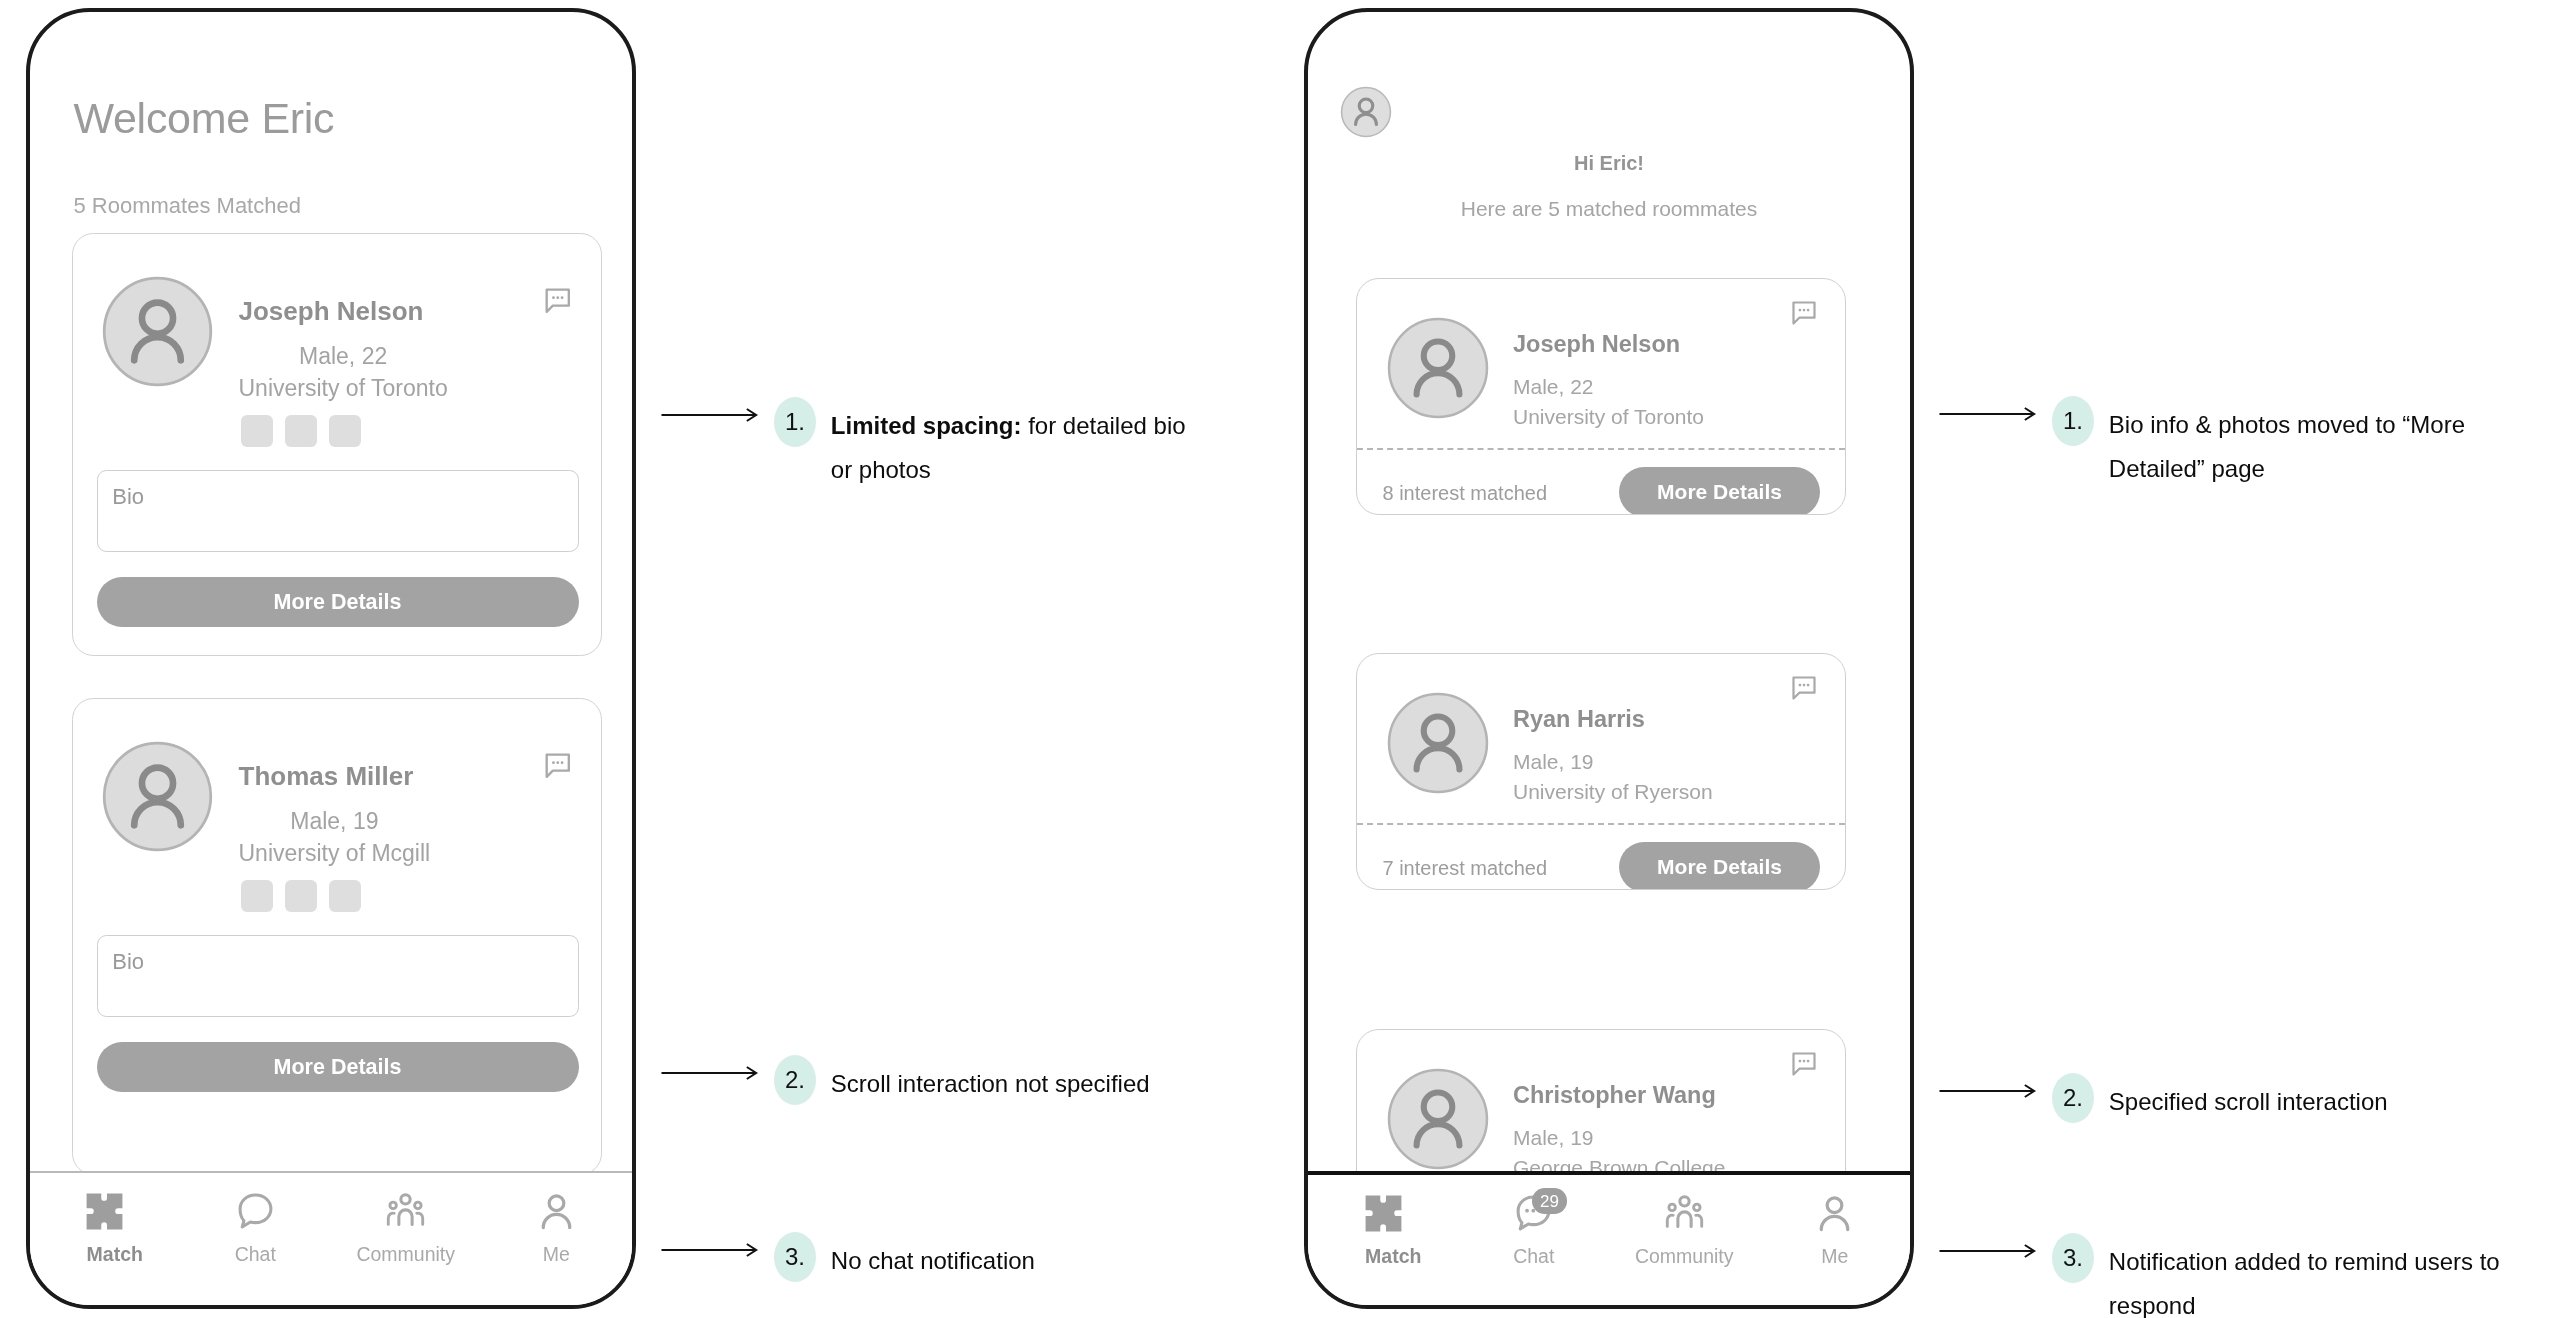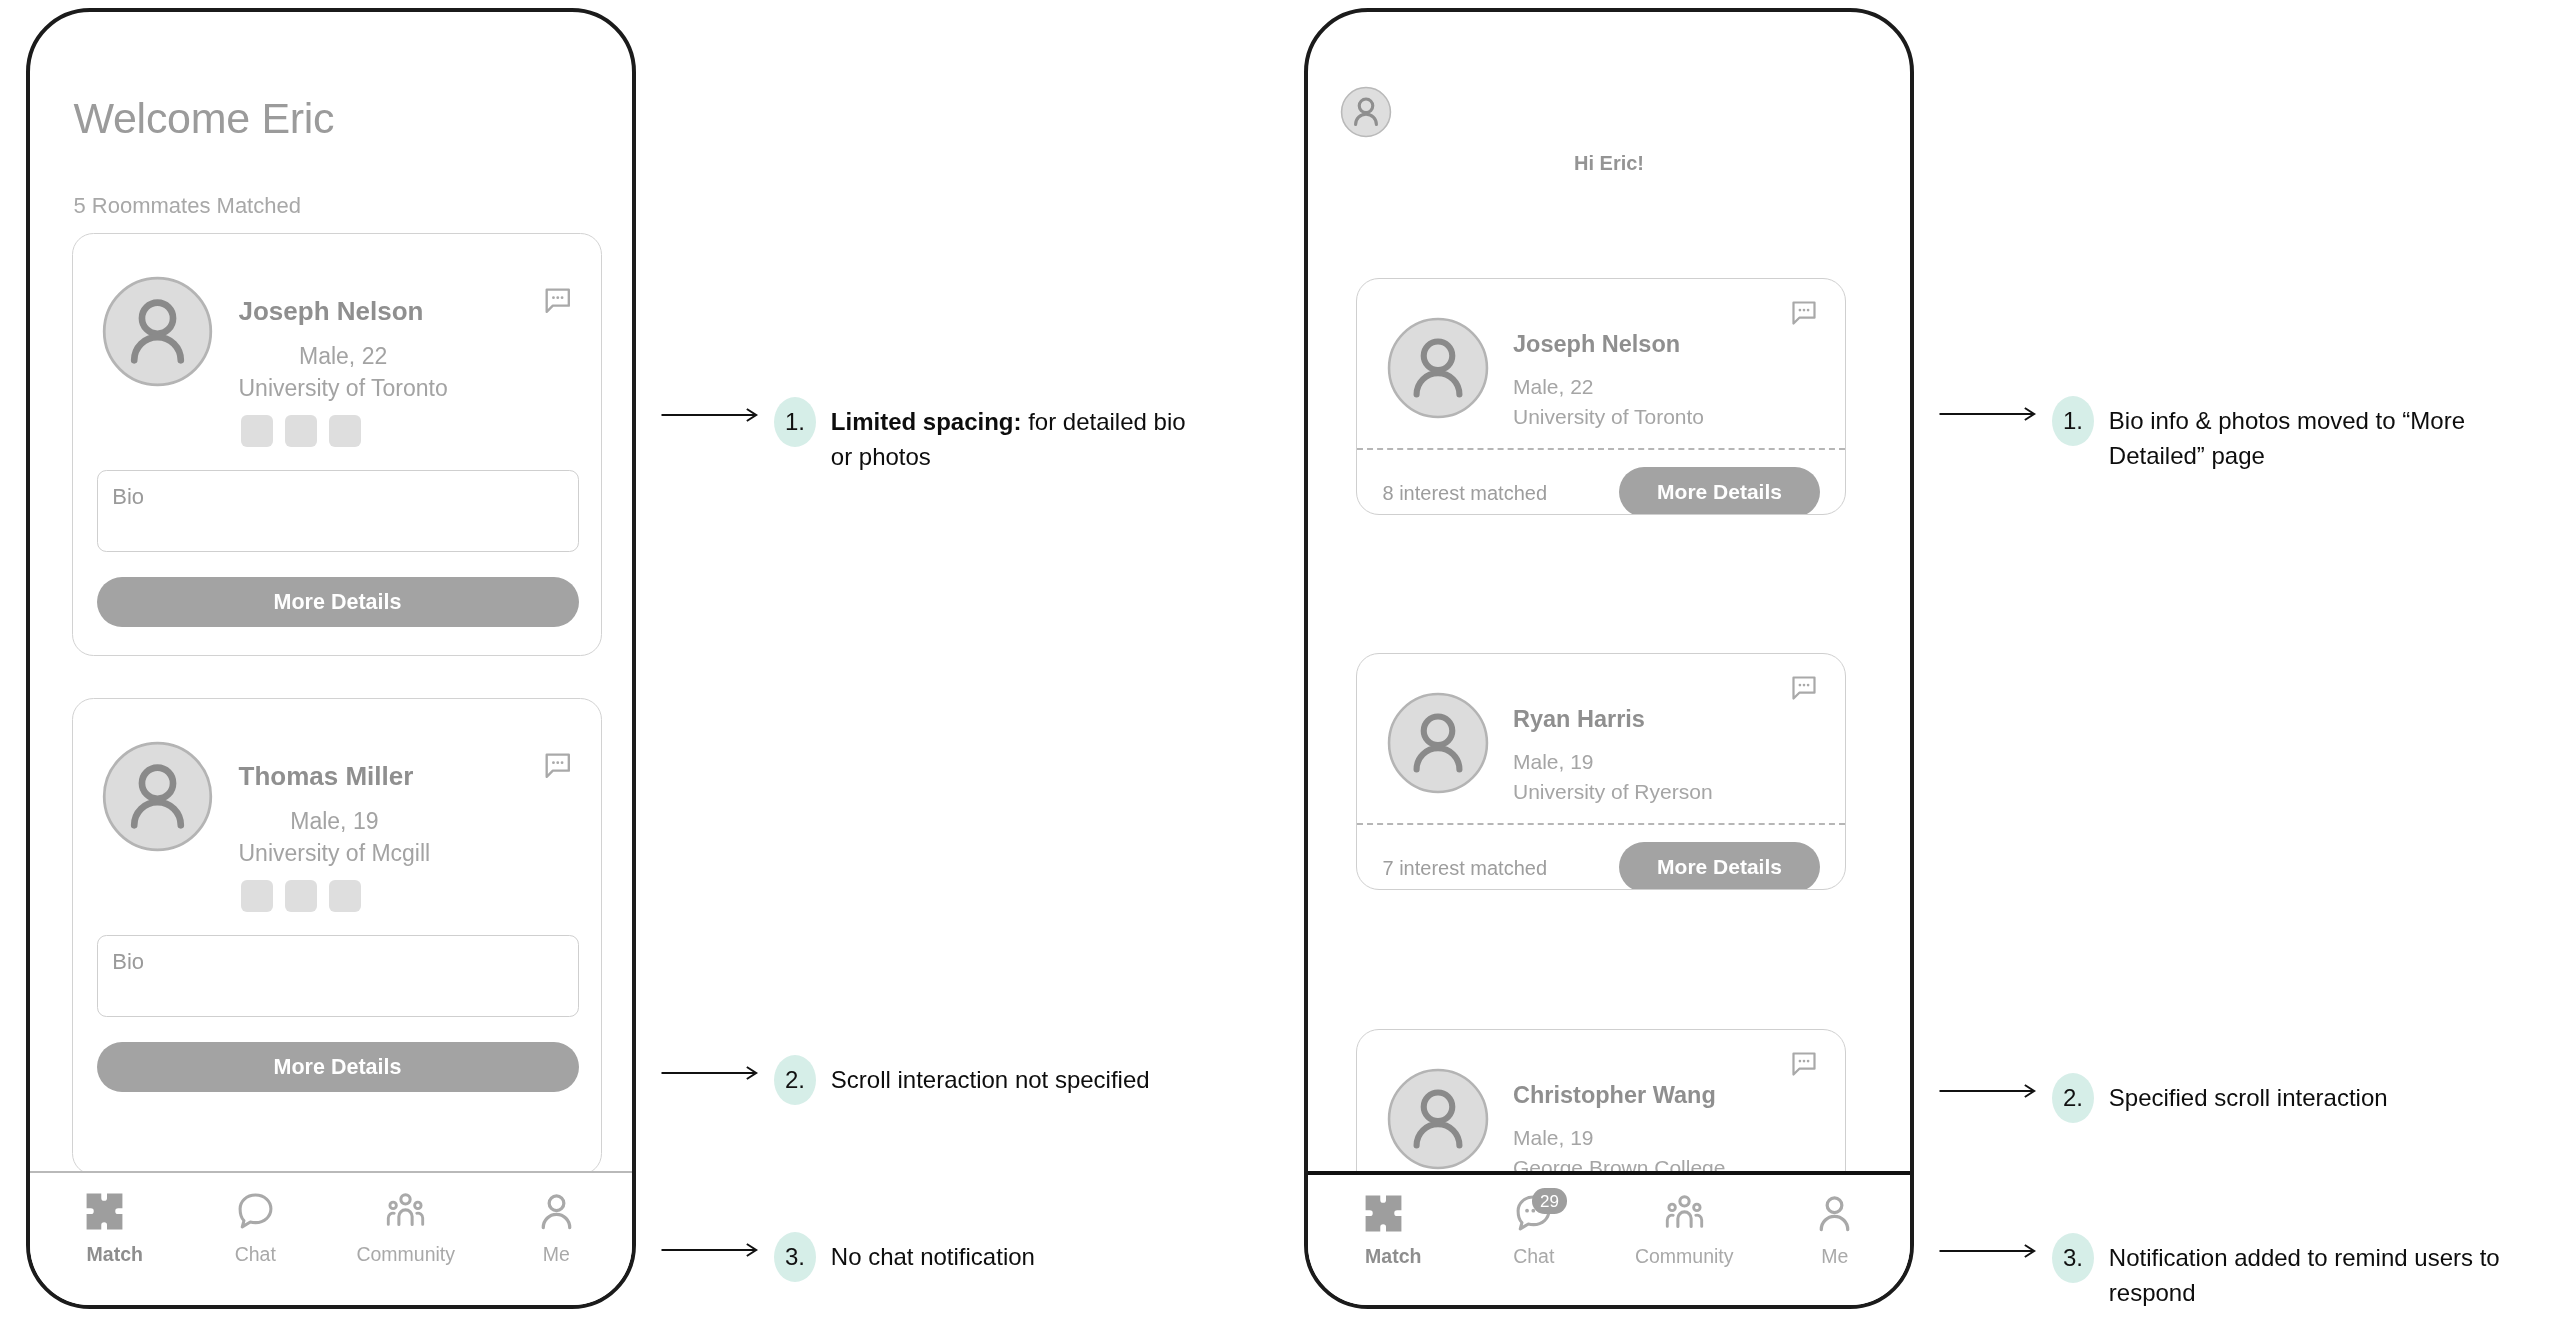--- a/index.html
+++ b/index.html
@@ -278,21 +278,21 @@
     margin-left: 12px;
     background: #d6eee8;
     border-radius: 50%;
     display: flex; align-items: center; justify-content: center;
     font-size: 24px;
     color: #111111;
   }
   .anno-text {
     margin-left: 14.8px;
     font-size: 24px;
-    line-height: 35px;
+    line-height: 44px;
     color: #0d0d0d;
     max-width: 376px;
     padding-top: 6.7px;
   }
   .anno-text b { font-weight: 700; }
 
   #anno-l1 { left: 661px;  top: 397px; }
   #anno-l2 { left: 661px;  top: 1055px; }
   #anno-l3 { left: 661px;  top: 1232px; }
   #anno-r1 { left: 1939px; top: 396px; }
@@ -424,20 +424,21 @@
 
       <span class="profile-chip">
         <svg viewBox="0 0 100 100" width="100%" height="100%">
           <circle cx="50" cy="50" r="47" fill="#dedede" stroke="#b9b9b9" stroke-width="3"></circle>
           <circle cx="50" cy="38" r="13" fill="none" stroke="#8f8f8f" stroke-width="6"></circle>
           <path d="M30 74 a20 20 0 0 1 40 0" fill="none" stroke="#8f8f8f" stroke-width="6" stroke-linecap="round"></path>
         </svg>
       </span>
 
       <div class="after-title">Hi Eric!</div>
+      <div class="after-subtitle">Here are 5 matched roommates</div>
 
       <div class="acard" id="acard-1">
         <span class="acard-avatar">
           <svg viewBox="0 0 100 100" width="100%" height="100%">
             <ellipse cx="50" cy="50" rx="48" ry="48" fill="#dcdcdc" stroke="#b4b4b4" stroke-width="2.5"></ellipse>
             <circle cx="50" cy="38" r="14" fill="none" stroke="#8a8a8a" stroke-width="6"></circle>
             <path d="M29 76 a21 21 0 0 1 42 0" fill="none" stroke="#8a8a8a" stroke-width="6" stroke-linecap="round"></path>
           </svg>
         </span>
         <div class="acard-name">Joseph Nelson</div>

